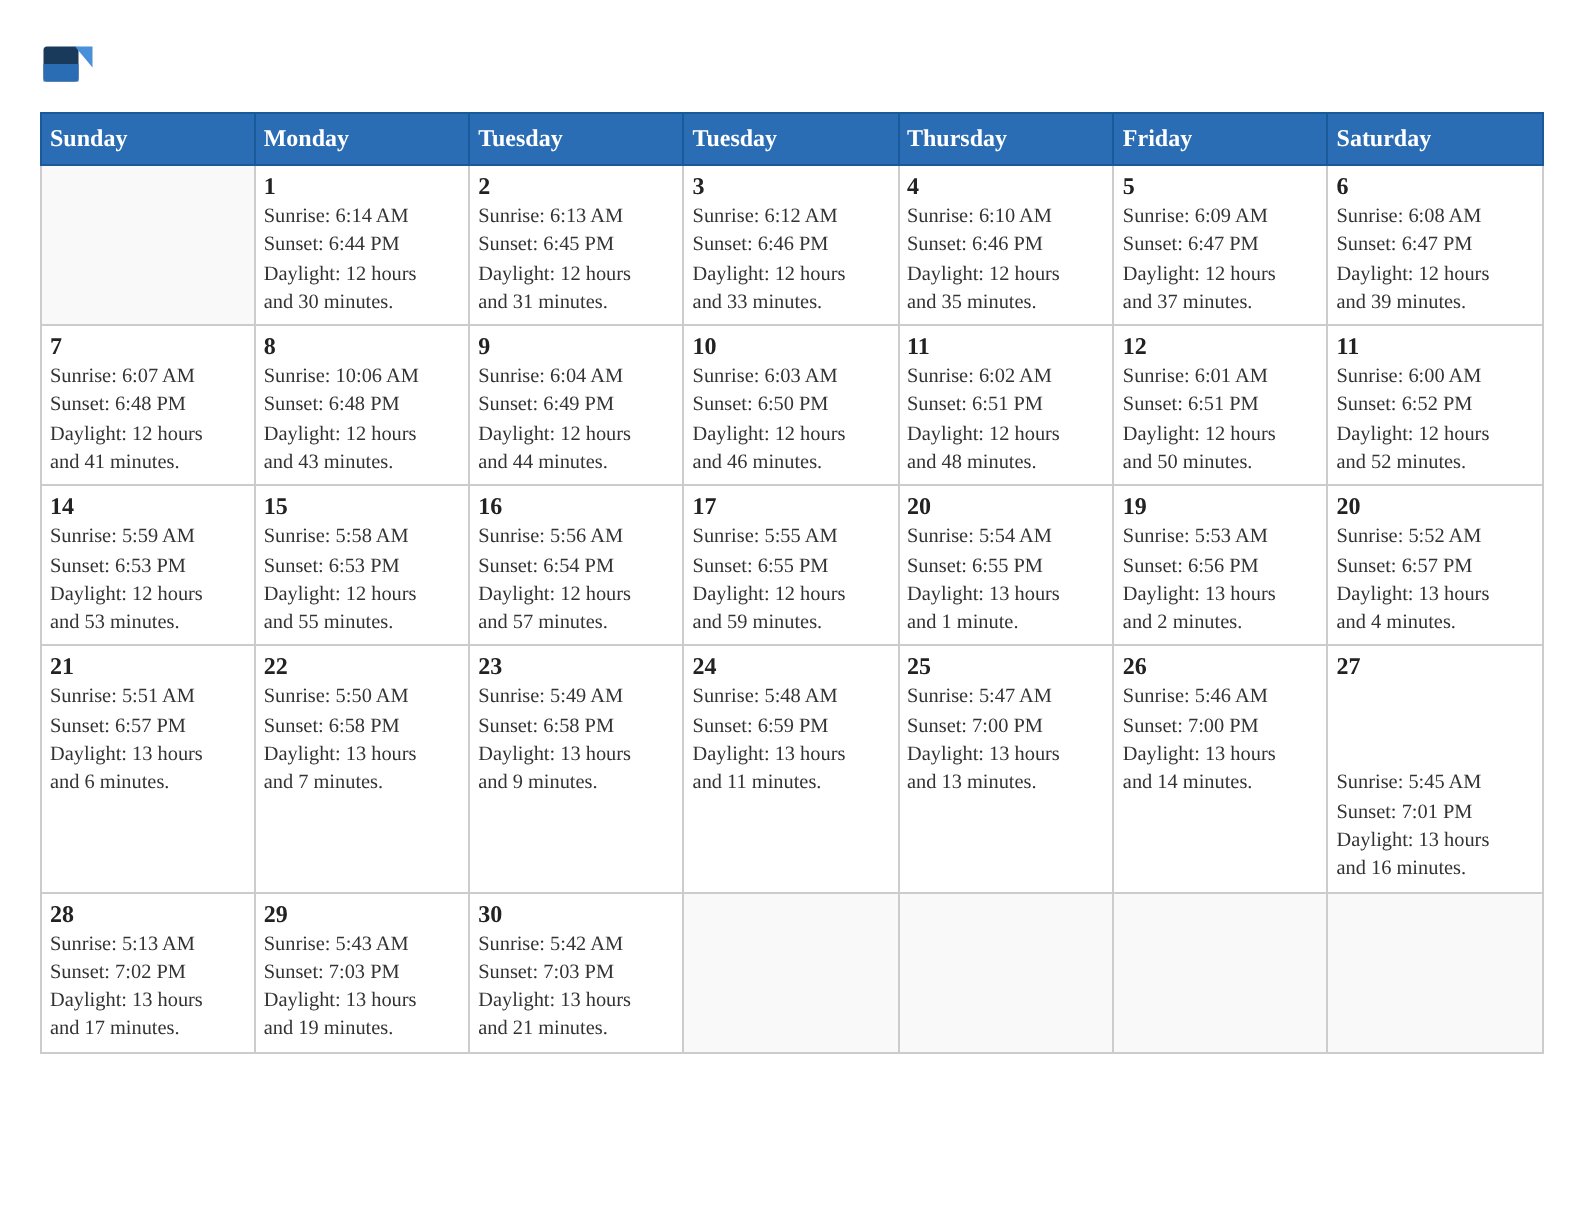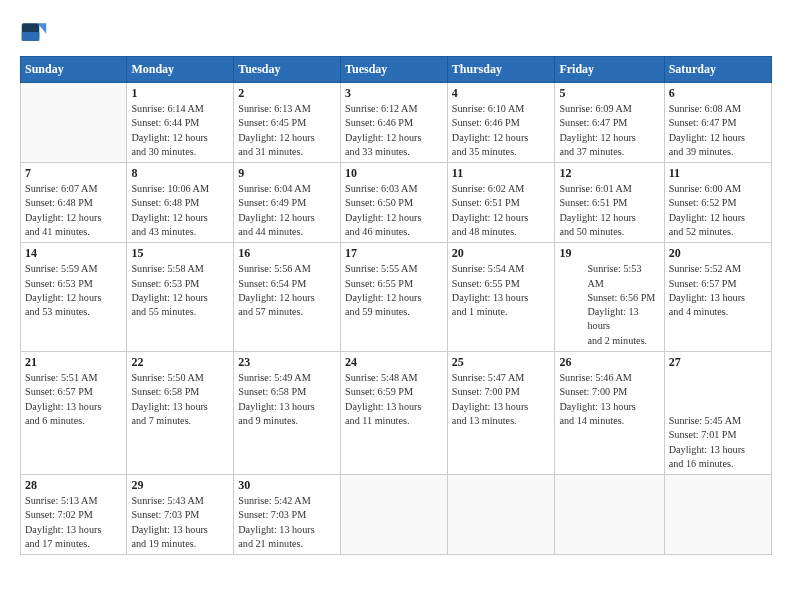--- a/index.html
+++ b/index.html
@@ -256,21 +256,21 @@
           </td>
           <td>
             <div class="day-num">20</div>
             <div class="day-info" style="white-space: pre-line;">Sunrise: 5:54 AM
 Sunset: 6:55 PM
 Daylight: 13 hours
 and 1 minute.</div>
           </td>
           <td>
             <div class="day-num">19</div>
-            <div class="day-info" style="white-space: pre-line; margin-left: 28px;">Sunrise: 5:53 AM
+            <div class="day-info" style="white-space: pre-line;">Sunrise: 5:53 AM
 Sunset: 6:56 PM
 Daylight: 13 hours
 and 2 minutes.</div>
           </td>
           <td>
             <div class="day-num">20</div>
             <div class="day-info" style="white-space: pre-line;">Sunrise: 5:52 AM
 Sunset: 6:57 PM
 Daylight: 13 hours
 and 4 minutes.</div>

